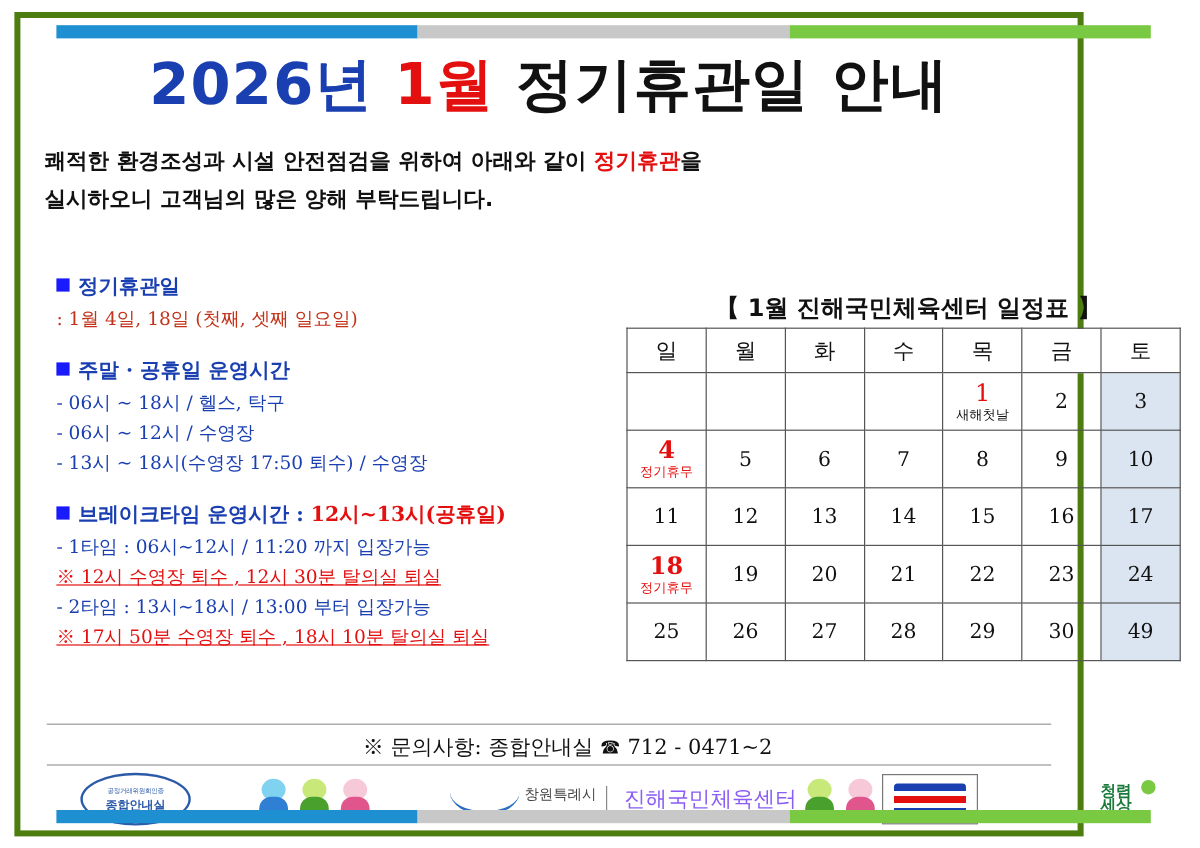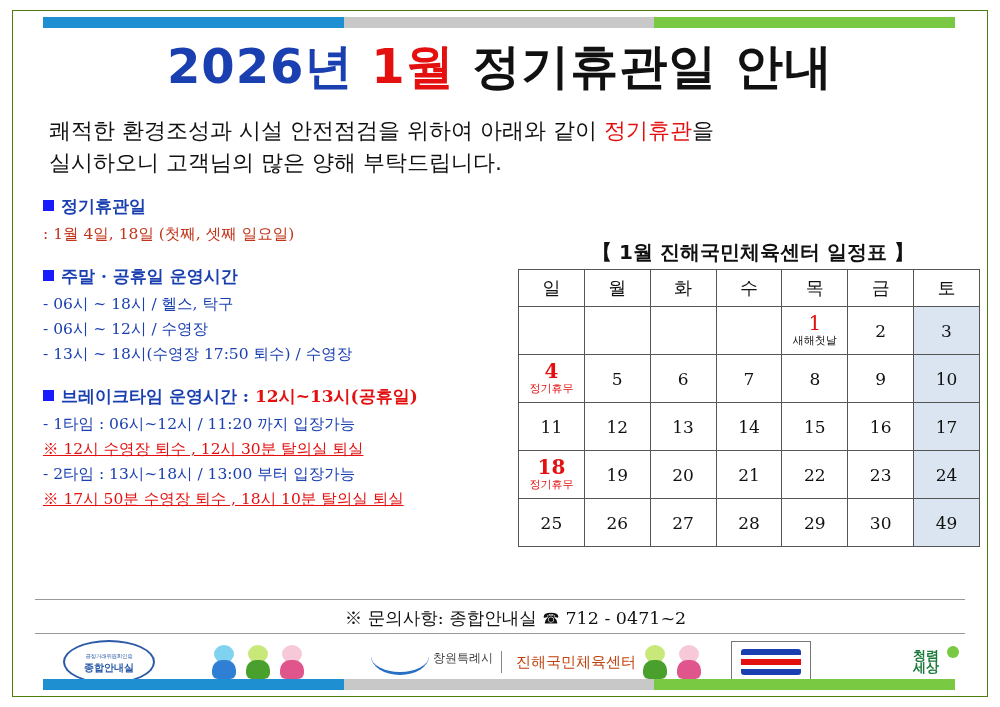--- a/index.html
+++ b/index.html
@@ -11,23 +11,23 @@
     width: 1000px;
     height: 707px;
     font-family: "Liberation Sans", sans-serif;
     position: relative;
     overflow: hidden;
   }
   .poster {
     position: absolute;
     left: 12px;
     top: 10px;
-    width: 976px;
+    width: 891px;
     height: 687px;
-    border: 1px solid #4d7c0f;
+    border: 5px solid #4d7c0f;
     box-sizing: border-box;
     background: #fff;
   }
   
   .bar {
     position: absolute;
     height: 11px;
     display: flex;
   }
   .bar-top { left: 30px; top: 6px; width: 912px; }
@@ -49,36 +49,36 @@
     font-size: 48px;
     letter-spacing: 1px;
   }
   .title-row .t-year { color: #1a3fb0; }
   .title-row .t-month { color: #e41010; }
   .title-row .t-rest { color: #111111; }
 
   
   .notice {
     position: absolute;
-    left: 36px;
+    left: 20px;
     top: 104px;
     width: 910px;
     font-family: "DejaVu Sans", sans-serif;
-    font-weight: normal;
-    font-size: 22px;
+    font-weight: bold;
+    font-size: 18px;
     line-height: 32px;
     color: #111;
   }
   .notice .hl { color: #e41010; }
 
   
   .left-col {
     position: absolute;
     left: 30px;
-    top: 184px;
+    top: 212px;
     width: 470px;
     font-family: "DejaVu Serif", serif;
     color: #1a3fb0;
   }
   .sec-head {
     font-size: 17px;
     font-weight: bold;
     color: #111;
     margin-bottom: 4px;
   }
@@ -229,22 +229,22 @@
     width: 24px; height: 19px; border-radius: 10px 10px 6px 6px;
   }
   .m-blue .head { background: #7fd2f0; }
   .m-blue .body { background: #2f7fd4; }
   .m-green .head { background: #c9e87a; }
   .m-green .body { background: #4aa02c; }
   .m-pink .head { background: #f7c9d8; }
   .m-pink .body { background: #e0568c; }
 
   .logo3-text {
-    font-size: 15px;
-    color: #c2410c;
+    font-size: 18px;
+    color: #8b5cf6;
     margin: 0 6px;
   }
   .logo3-left {
     font-size: 12px;
     color: #444;
     display: flex;
     align-items: flex-start;
   }
   .swoosh {
     width: 58px; height: 22px;

